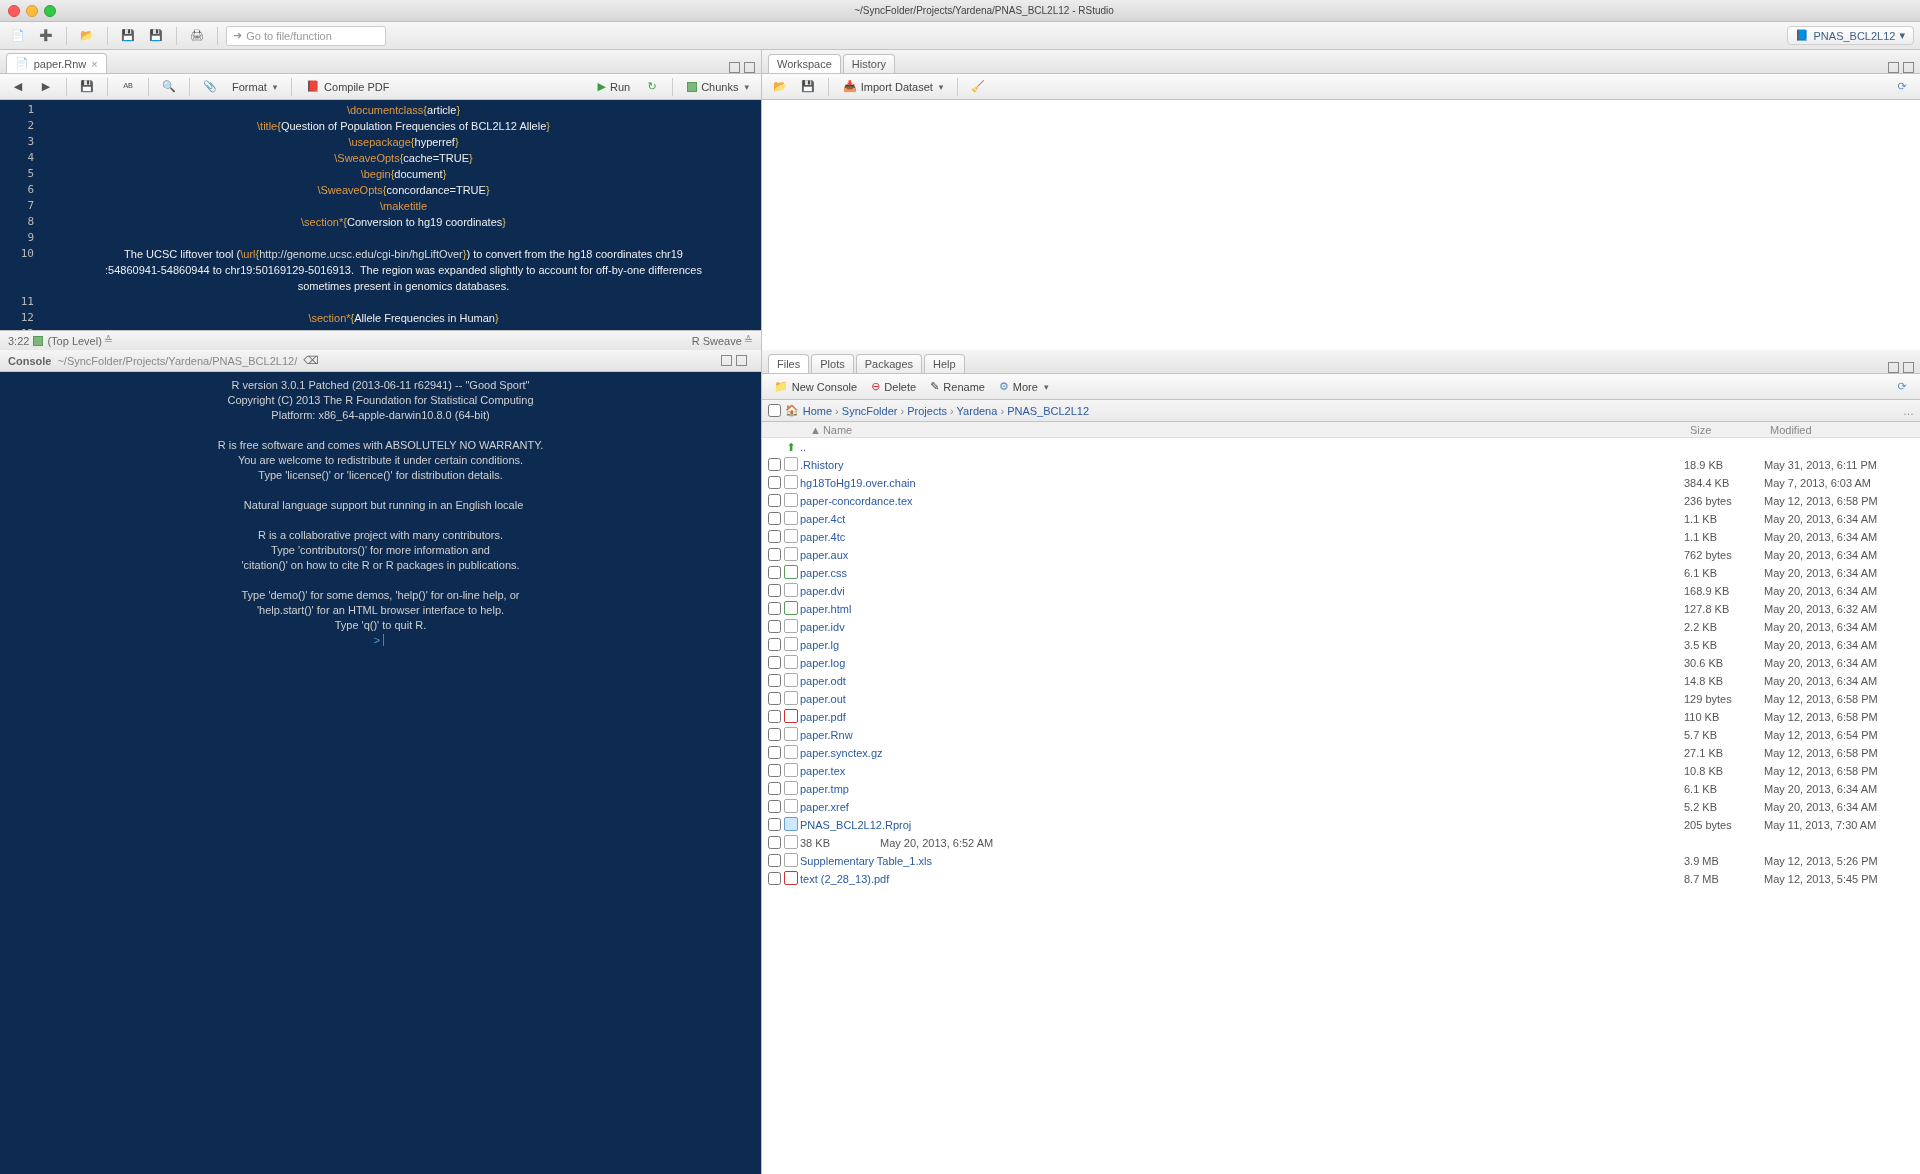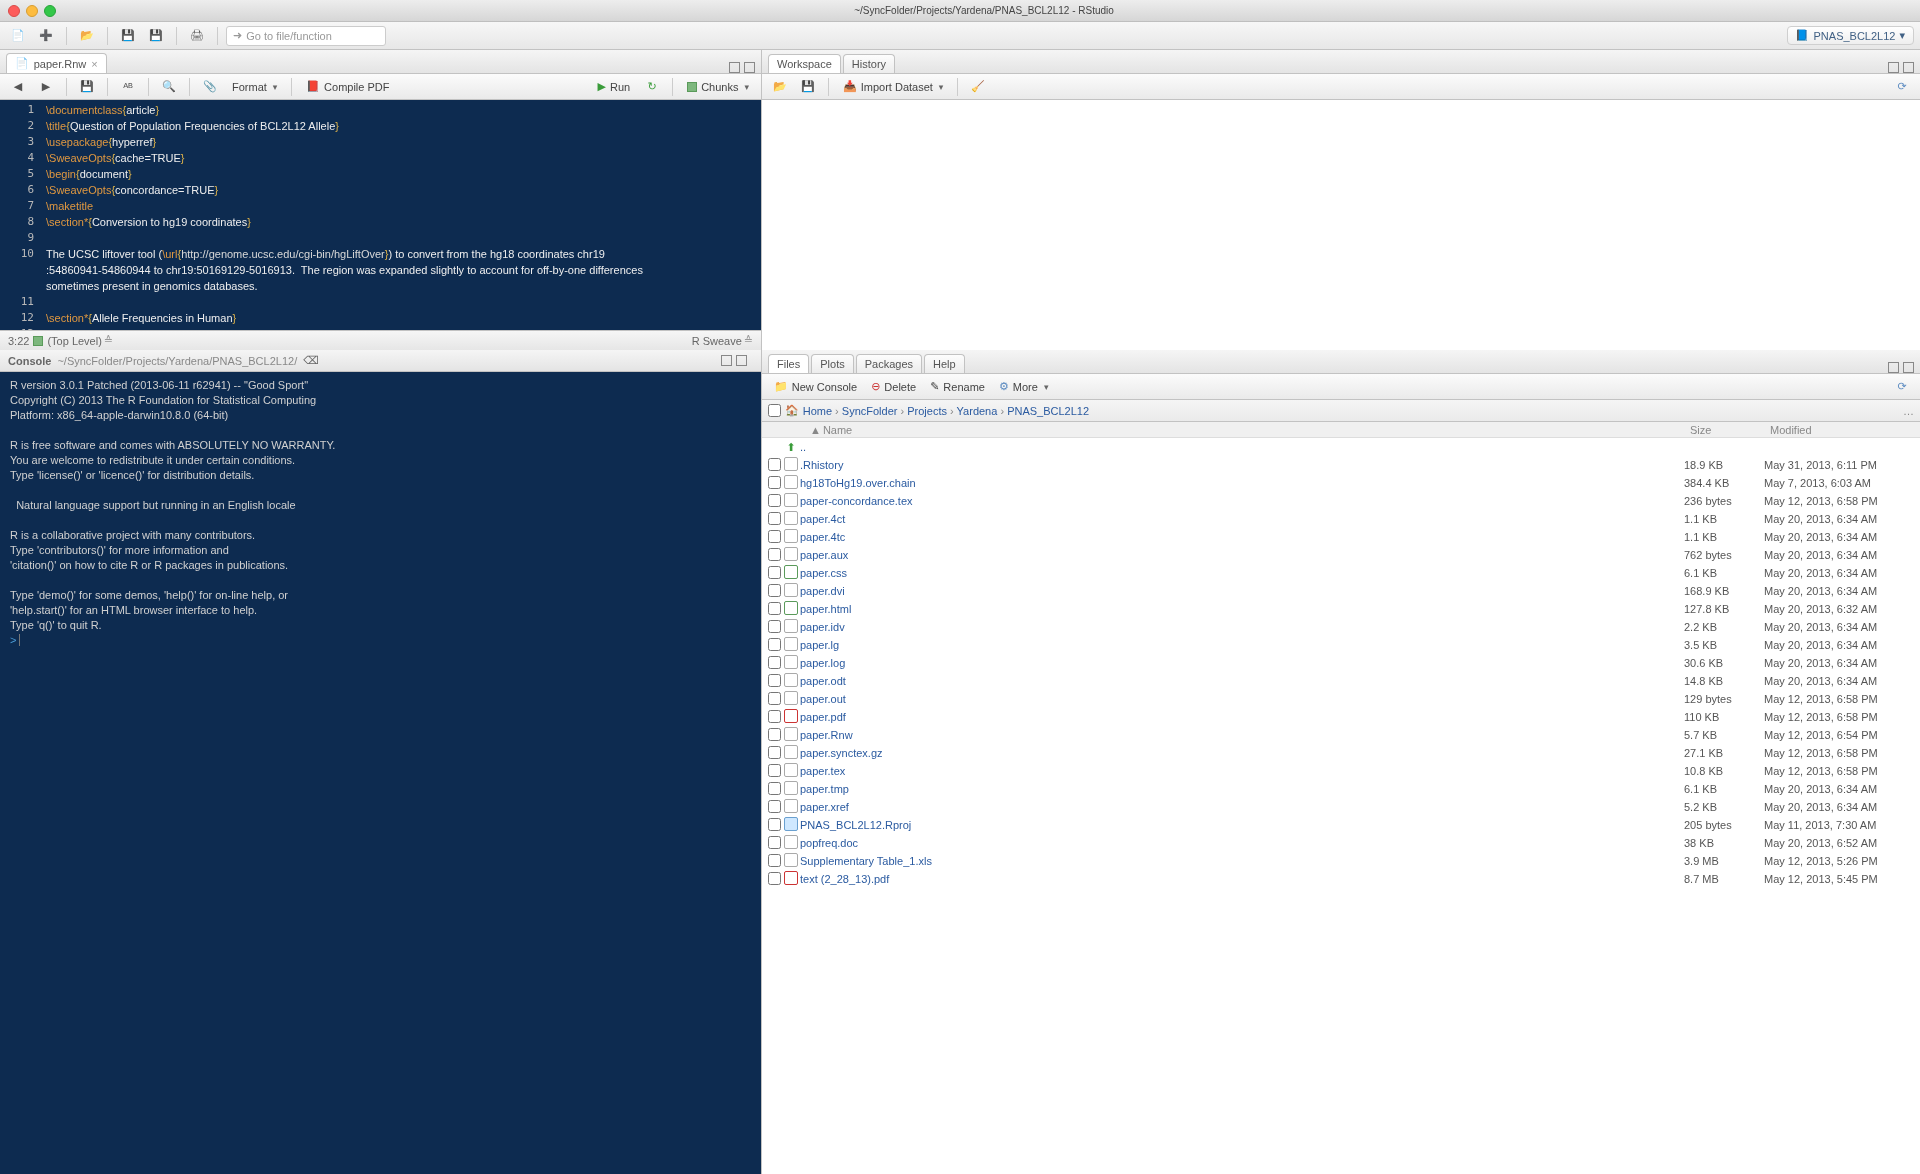--- a/index.html
+++ b/index.html
@@ -32,32 +32,32 @@
 .paneicons{margin-left:auto; display:flex; gap:4px; padding-right:6px; align-items:center;}
 .sq{width:11px;height:11px;border:1px solid #888;}
 
 .srctoolbar{height:26px; background:linear-gradient(#fbfbfb,#eaeaea); border-bottom:1px solid #c2c2c2; display:flex; align-items:center; padding:0 6px; gap:4px;}
 .btnlabel{display:flex;align-items:center;gap:4px; padding:2px 6px; border-radius:3px;color:#444;}
 .dropdown::after{content:"▾"; font-size:9px; margin-left:2px; color:#666;}
 
 .editor{flex:1; background:#0d2b50; display:flex; overflow:hidden; font-family: Monaco,Consolas,monospace; font-size:12px;}
 .gutter{width:40px; background:#0d2b50; color:#b8b8b8; text-align:right; padding:2px 6px 0 0;}
 .gutter div{height:16px; line-height:16px; font-family:Monaco,monospace; font-size:11px;}
-.code{flex:1; padding:2px 0 0 6px; color:#eee; white-space:pre; line-height:16px;}
+.code{flex:1; padding:2px 0 0 6px; color:#eee; white-space:pre; line-height:16px;text-align:center;}
 .code .cmd{color:#e09840;}
 .code .brace{color:#e0b44a;}
 .code .url{color:#d8d8d8;}
 .codeline{height:16px;}
 
 .statusbar{height:20px; background:linear-gradient(#f6f6f6,#e6e6e6); border-top:1px solid #c2c2c2; display:flex; align-items:center; padding:0 8px; color:#666; font-size:10px;}
 .statusbar .right{margin-left:auto;}
 .scopeicon{width:10px;height:10px;background:#7db77d;border:1px solid #5a9a5a;margin:0 4px;display:inline-block;}
 
 .consolehdr{height:22px; background:linear-gradient(#f5f5f5,#e4e4e4); border-bottom:1px solid #c2c2c2; display:flex; align-items:center; padding:0 8px; color:#666;text-align:center;}
-.console{flex:1; background:#0d2b50; color:#d0d0d0; font-family:Monaco,monospace; font-size:12px; padding:6px 10px; white-space:pre-wrap; line-height:15px;}
+.console{flex:1; background:#0d2b50; color:#d0d0d0; font-family:Monaco,monospace; font-size:12px; padding:6px 10px; white-space:pre-wrap; line-height:15px;text-align:center;}
 .console .prompt{color:#4a9cd6;}
 
 .wspane{flex:0 0 300px;}
 .wsbody{flex:1; background:#fff;}
 
 .filestoolbar{height:26px;background:linear-gradient(#fbfbfb,#eaeaea);border-bottom:1px solid #c2c2c2;display:flex;align-items:center;padding:0 6px;gap:2px;}
 .crumbbar{height:22px;background:linear-gradient(#f5f5f5,#eaeaea);border-bottom:1px solid #c2c2c2;display:flex;align-items:center;padding:0 6px;gap:4px;}
 .crumb{color:#2a5aa0;}
 .crumbsep{color:#888;}
 .filehdr{height:16px;background:#f0f0f0;border-bottom:1px solid #ddd;display:flex;padding-left:24px;color:#888;font-size:10px;align-items:center;}
@@ -453,21 +453,20 @@
           <div class="filerow">
             <div class="cb"><input type="checkbox" style=""></div>
             <div class="ico"><span class="fico proj"></span></div>
             <div class="nm">PNAS_BCL2L12.Rproj</div>
             <div class="sz">205 bytes</div>
             <div class="md">May 11, 2013, 7:30 AM</div>
           </div>
           <div class="filerow">
             <div class="cb"><input type="checkbox" style=""></div>
             <div class="ico"><span class="fico"></span></div>
-            <div class="nm">popfreq.doc</div>
             <div class="sz">38 KB</div>
             <div class="md">May 20, 2013, 6:52 AM</div>
           </div>
           <div class="filerow">
             <div class="cb"><input type="checkbox" style=""></div>
             <div class="ico"><span class="fico"></span></div>
             <div class="nm">Supplementary Table_1.xls</div>
             <div class="sz">3.9 MB</div>
             <div class="md">May 12, 2013, 5:26 PM</div>
           </div>

